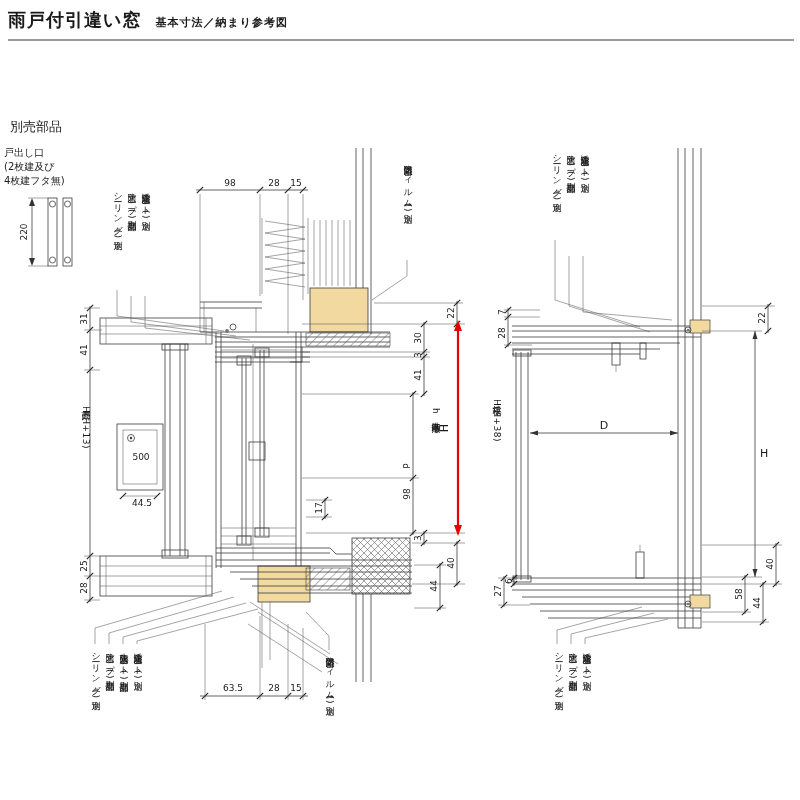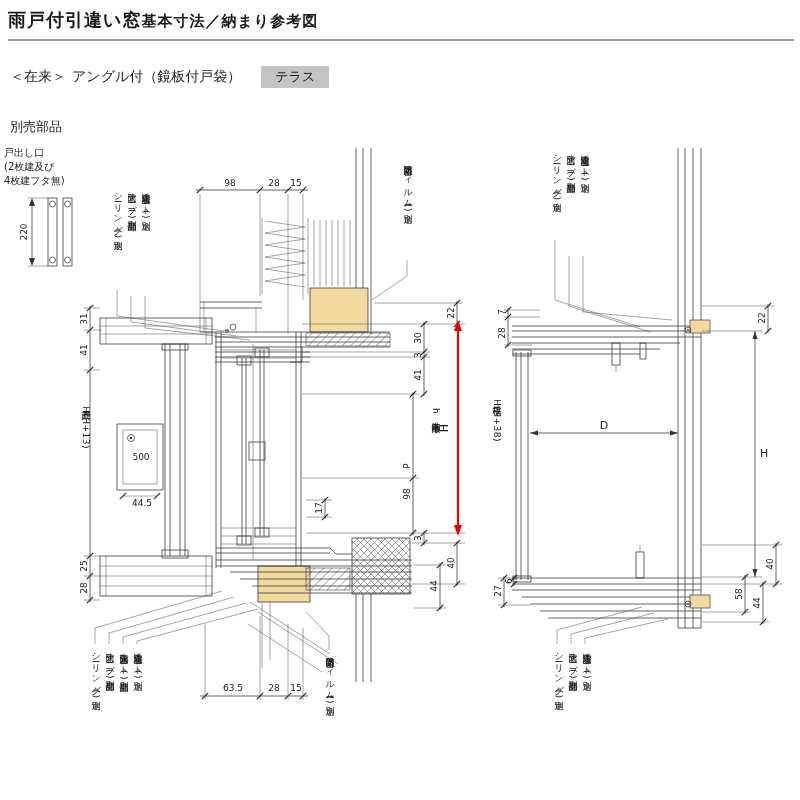--- a/index.html
+++ b/index.html
@@ -1,21 +1,21 @@
 <!DOCTYPE html>
 <html><head>
 <meta charset="utf-8">
 <style>
   html,body{margin:0;padding:0;background:#fff}
   .page{position:relative;width:800px;height:800px;background:#fff;overflow:hidden;
         font-family:"DejaVu Sans","Liberation Sans",sans-serif;color:#1a1a1a}
   .header{position:absolute;left:8px;top:8px;right:6px;border-bottom:2px solid #9a9a9a;
-          padding-bottom:7px;display:flex;align-items:baseline;}
+          padding-bottom:7px;display:flex;align-items:baseline;gap:14px}
   .title{font-size:18px;font-weight:bold;letter-spacing:1px}
-  .subtitle{font-size:15px;font-weight:bold;letter-spacing:1px}
+  .subtitle{font-size:11px;font-weight:bold;letter-spacing:1px}
   .meta-row{position:absolute;left:10px;top:66px;display:flex;align-items:center;font-size:14px;gap:6px}
   .badge{background:#c4c4c4;padding:2px 14px;margin-left:14px;font-size:13px}
   .section-label{position:absolute;left:10px;top:118px;font-size:13px}
   .note{position:absolute;left:4px;top:146px;font-size:10px;line-height:1.4}
   .vlabel{position:absolute;writing-mode:vertical-rl;text-orientation:mixed;
           font-size:9px;letter-spacing:.5px;white-space:nowrap;color:#1a1a1a}
   svg.draw{position:absolute;left:0;top:0}
   svg text{font-size:9px;fill:#1a1a1a}
   svg text.big{font-size:11px}
   .ln{stroke:#3c3c3c;stroke-width:.8;fill:none}
@@ -24,25 +24,20 @@
 </head>
 <body>
 
 <div class="page">
 
   <div class="header">
     <span class="title">雨戸付引違い窓</span>
     <span class="subtitle">基本寸法／納まり参考図</span>
   </div>
 
-  <div class="meta-row">
-    <span>＜在来＞</span>
-    <span>アングル付（鏡板付戸袋）</span>
-    <span class="badge">テラス</span>
-  </div>
 
   <div class="section-label">別売部品</div>
 
   <div class="note">
     <div>戸出し口</div>
     <div>(2枚建及び</div>
     <div>4枚建フタ無)</div>
   </div>
 
   <svg class="draw" width="800" height="800" viewBox="0 0 800 800">

